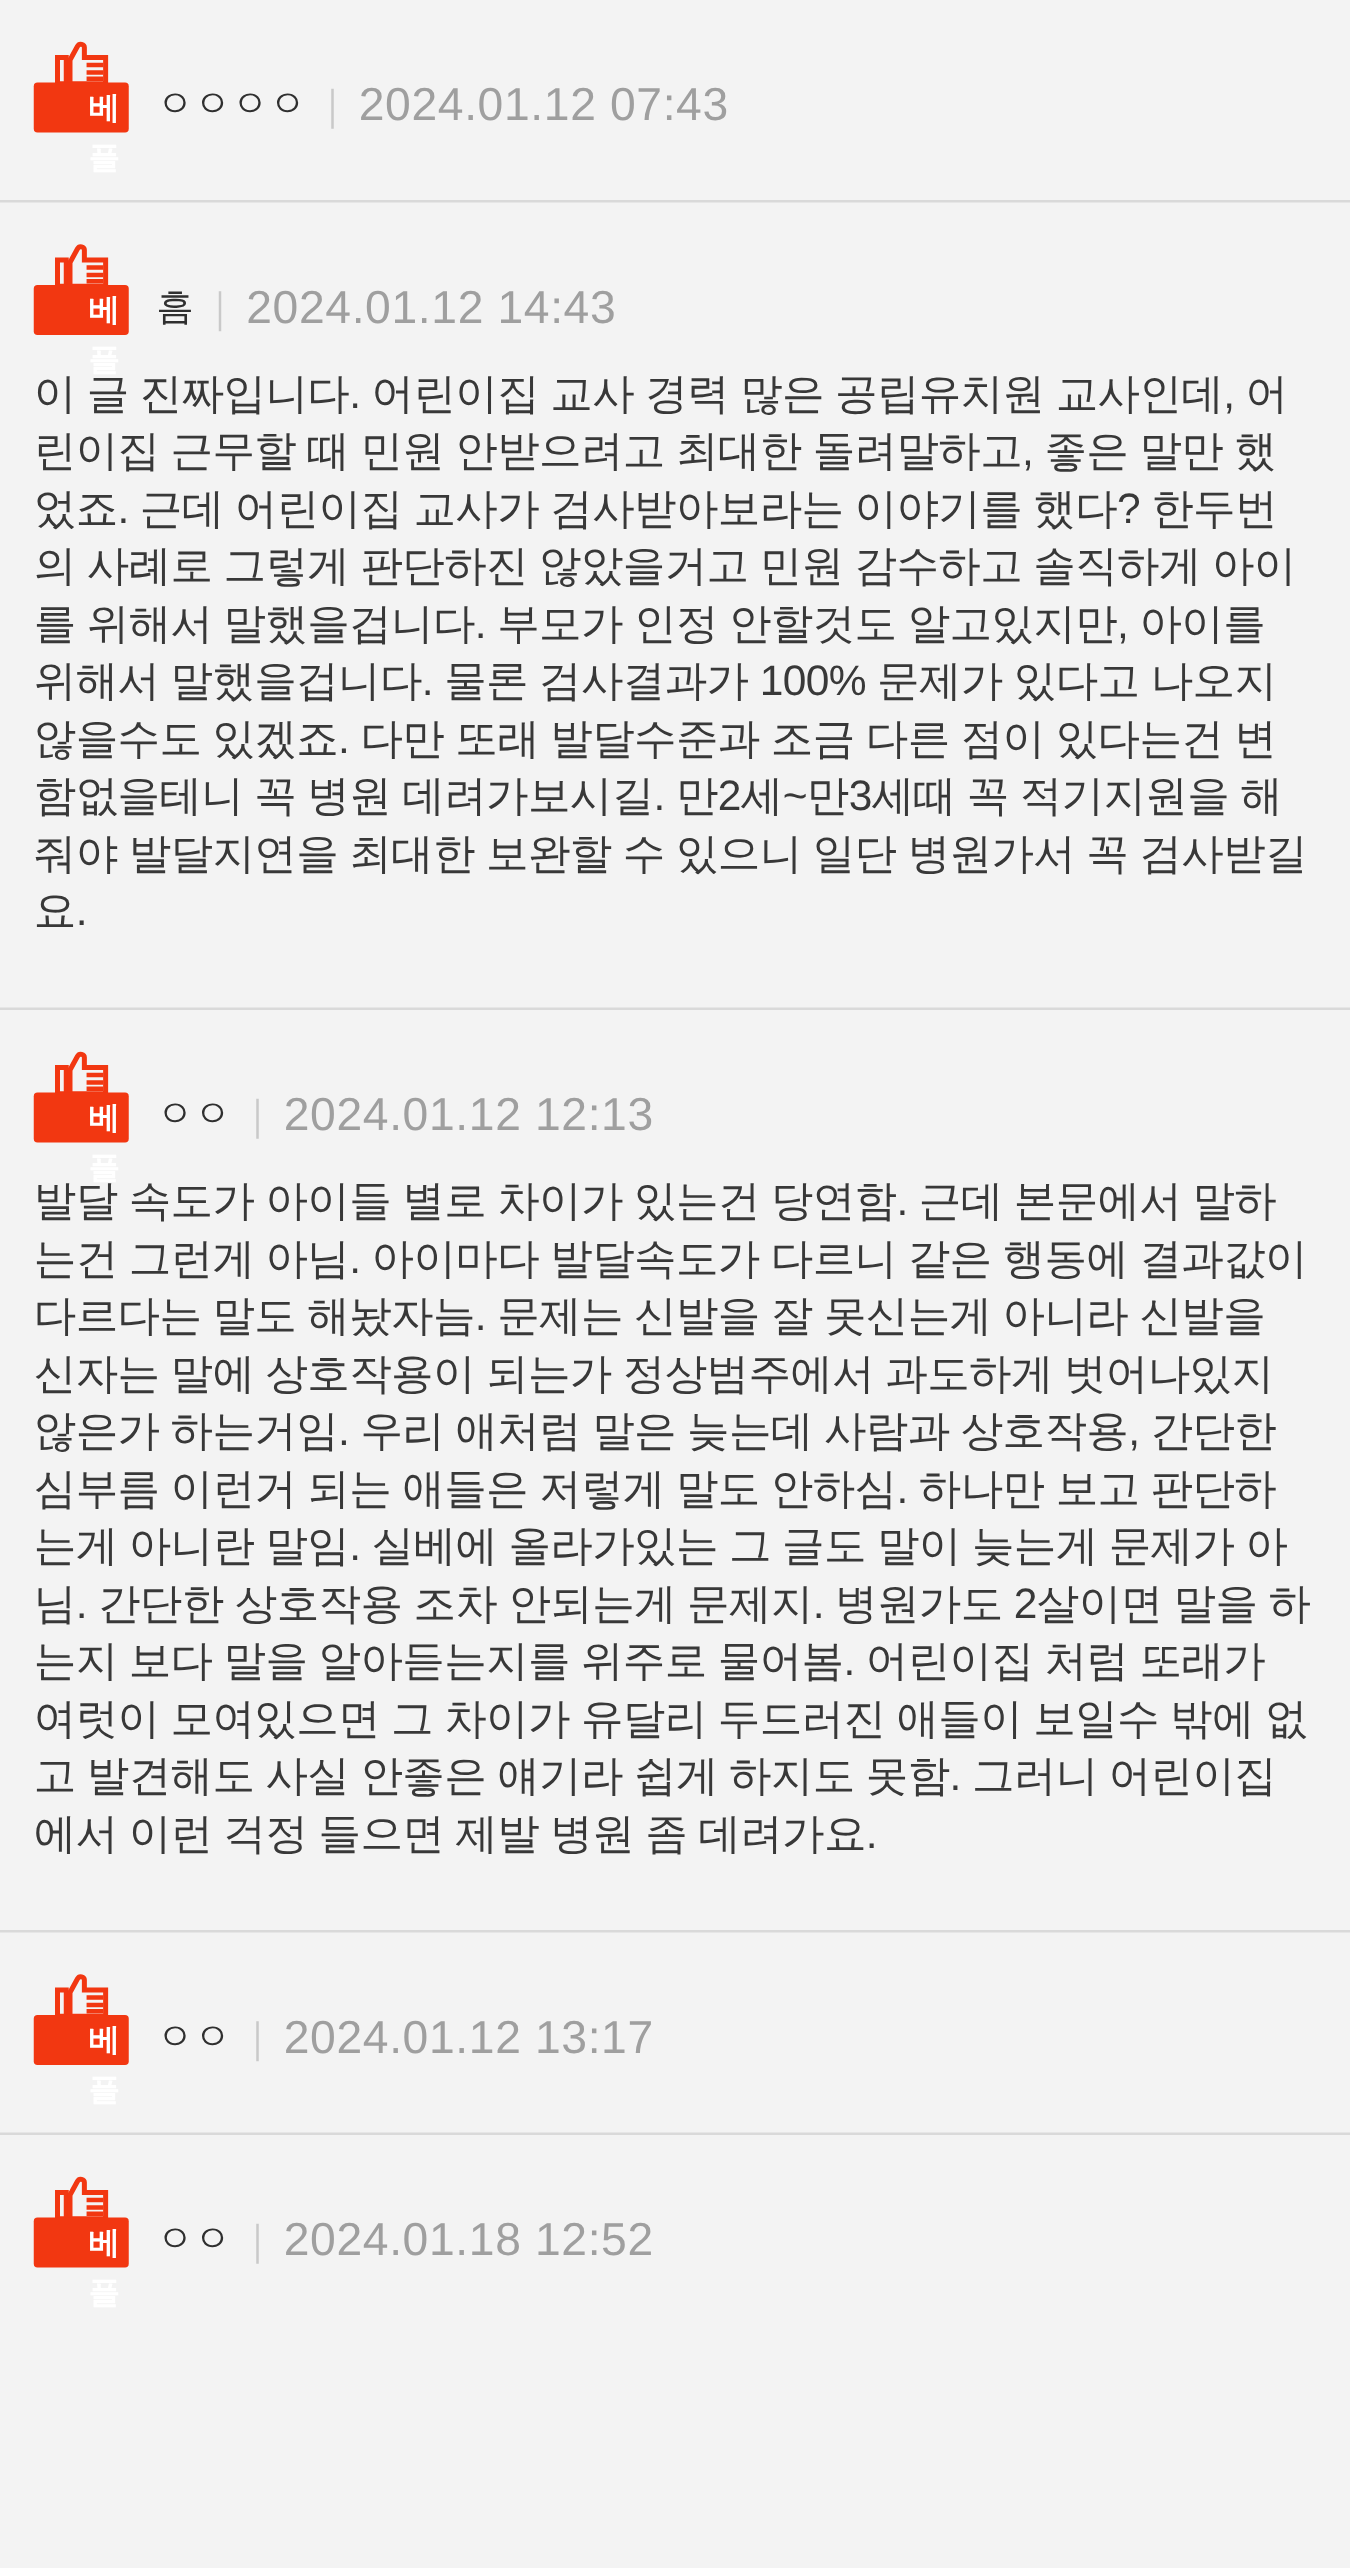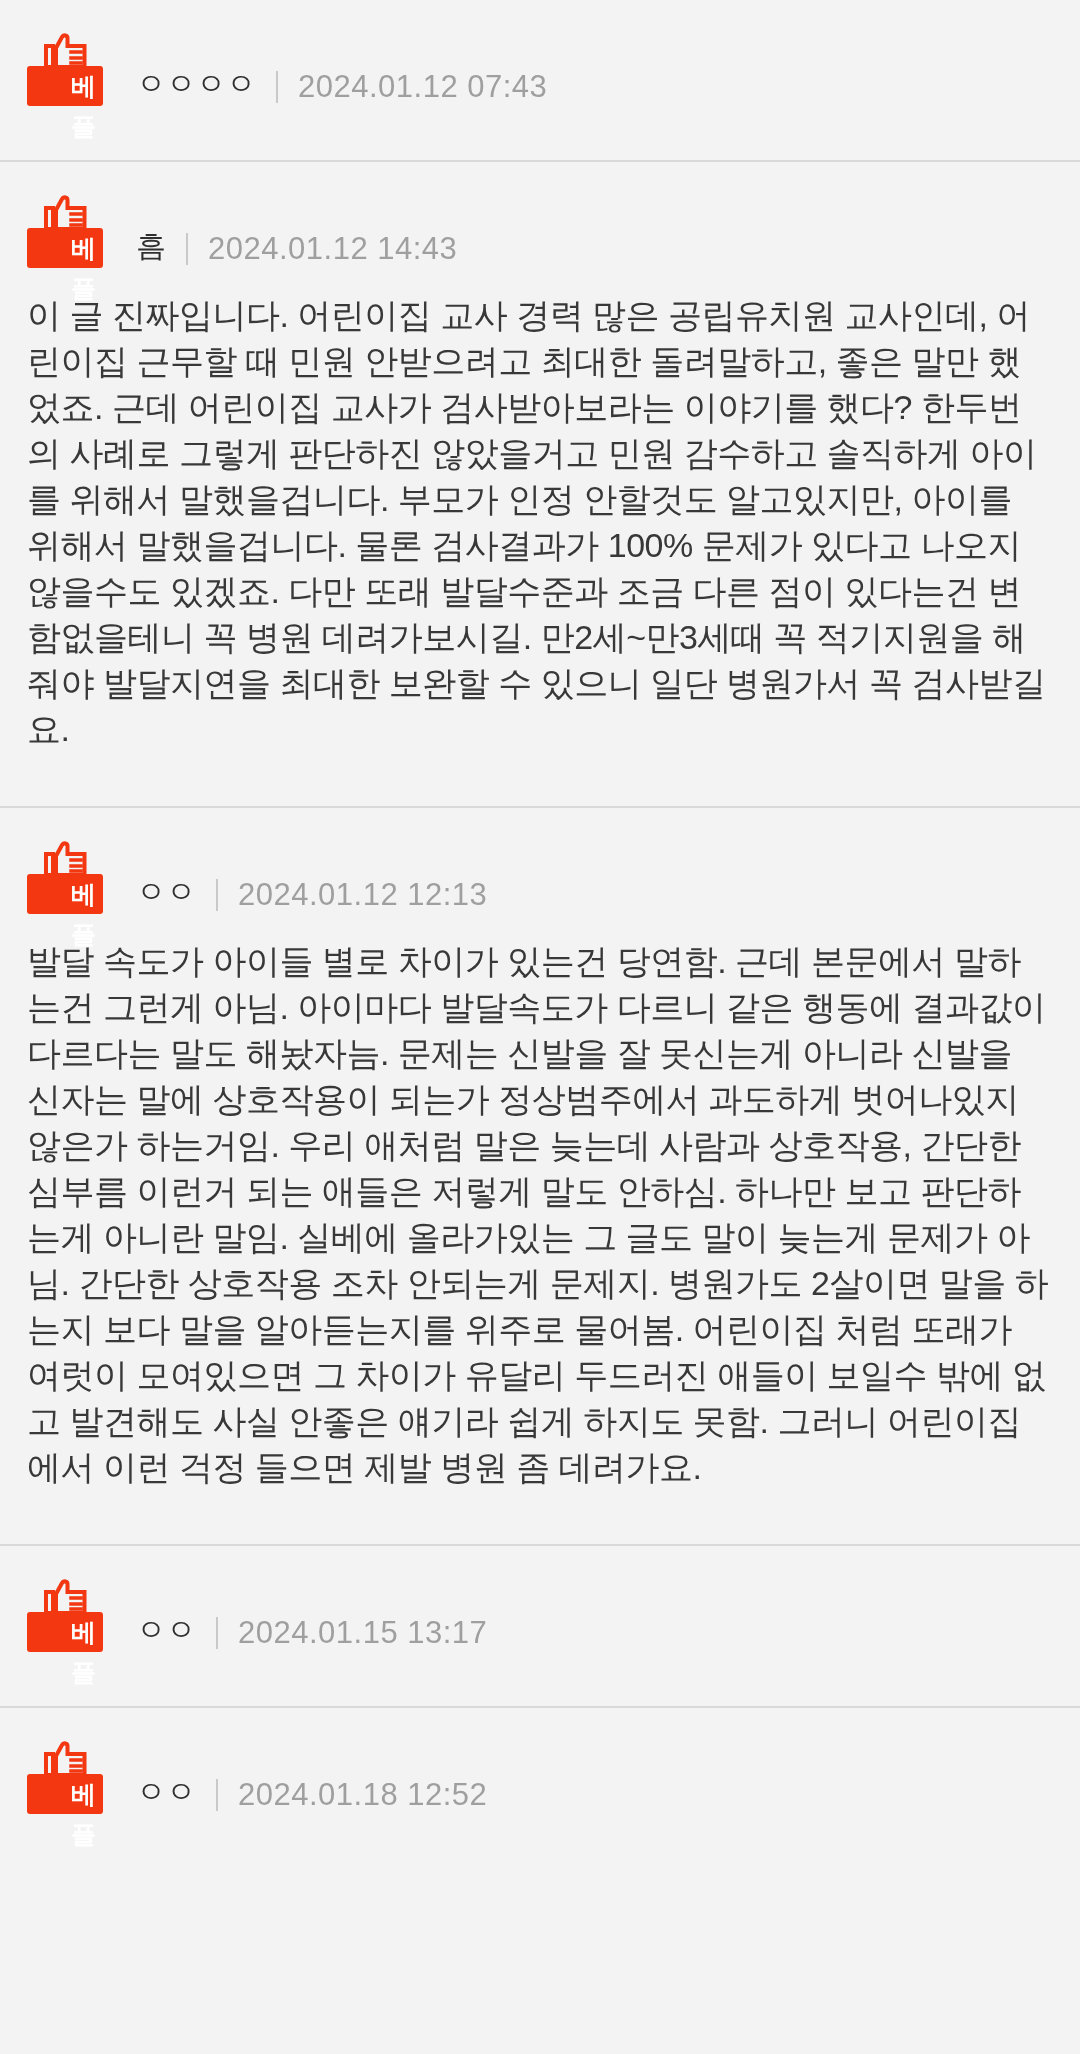--- a/index.html
+++ b/index.html
@@ -64,33 +64,33 @@
     font-weight:bold;
     text-align:center;
     line-height:40px;
     border-radius:3px;
     letter-spacing:1px;
     padding-left:38px;
   }
   .author{
     font-size:30px;
     color:var(--author);
-    margin-left:33px;
+    margin-left:22px;
     margin-bottom:7px;
     line-height:1;
   }
   .vbar{
     width:2px;
     height:32px;
     background:var(--vbar);
     margin:0 20px 3px;
     flex:0 0 auto;
   }
   .time{
-    font-size:31px;
+    font-size:37px;
     color:var(--muted);
     margin-bottom:4px;
     line-height:1;
     letter-spacing:0.5px;
   }
   .c-body{
     margin:24px 0 0;
     font-size:34px;
     line-height:46px;
     color:var(--text);
@@ -161,21 +161,21 @@
       <div class="badge-wrap">
         <svg class="thumb-icon" viewBox="0 0 46 40">
           <rect x="3" y="16" width="7" height="21" stroke-width="4"></rect>
           <path d="M13 37 V18 l6 -11 c1.5 -2.8 5.5 -1.6 5.5 1 v8 h17 v21 H13 Z" stroke-width="4"></path>
           <path d="M28 22 h10 M28 28 h10 M28 33 h10" stroke-width="3.5"></path>
         </svg>
         <span class="badge-box">베플</span>
       </div>
       <span class="author">ㅇㅇ</span>
       <span class="vbar"></span>
-      <span class="time">2024.01.15 13:17</span>
+      <span class="time">2024.01.12 13:17</span>
     </header>
   </article>
 
   <article class="comment">
     <div class="divider"></div>
     <header class="c-head">
       <div class="badge-wrap">
         <svg class="thumb-icon" viewBox="0 0 46 40">
           <rect x="3" y="16" width="7" height="21" stroke-width="4"></rect>
           <path d="M13 37 V18 l6 -11 c1.5 -2.8 5.5 -1.6 5.5 1 v8 h17 v21 H13 Z" stroke-width="4"></path>

